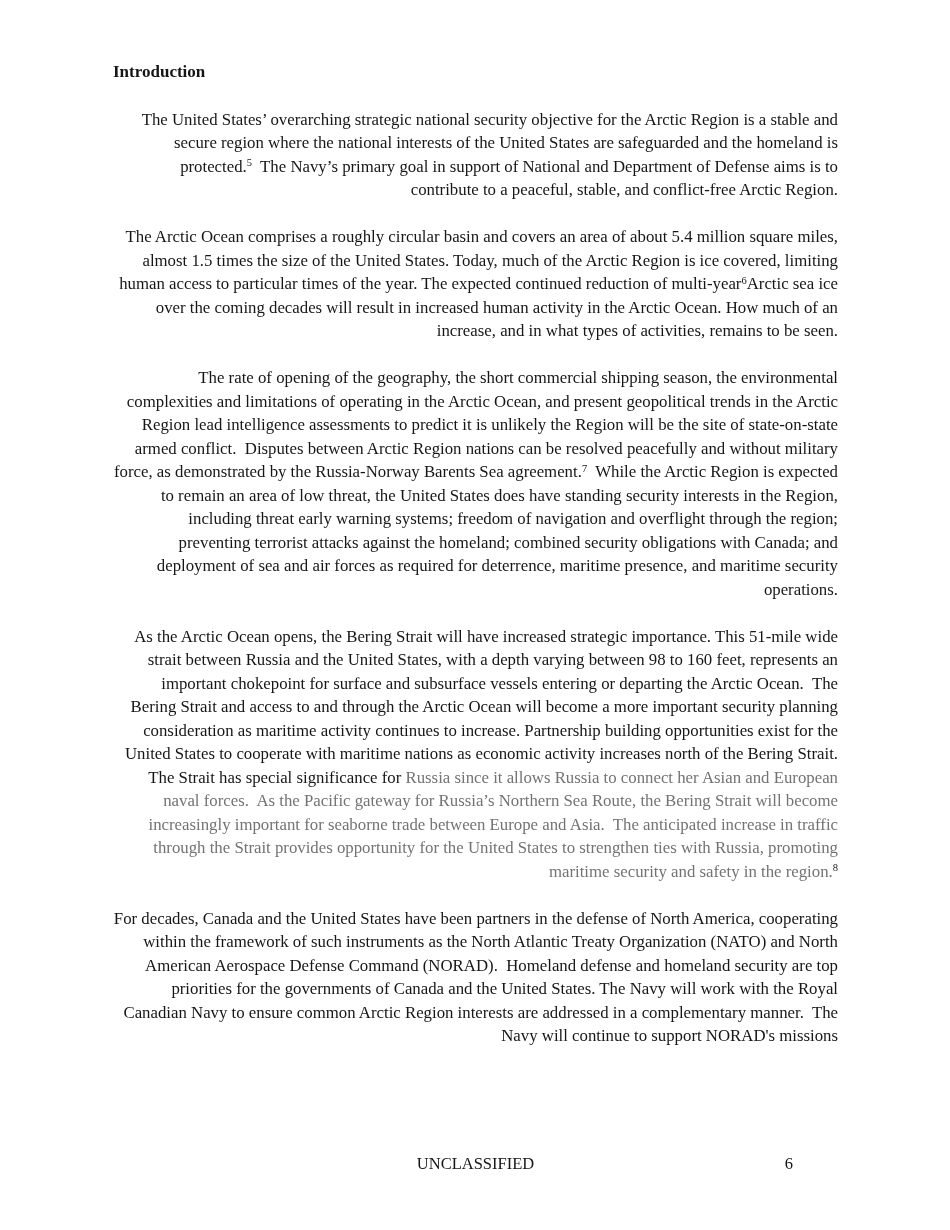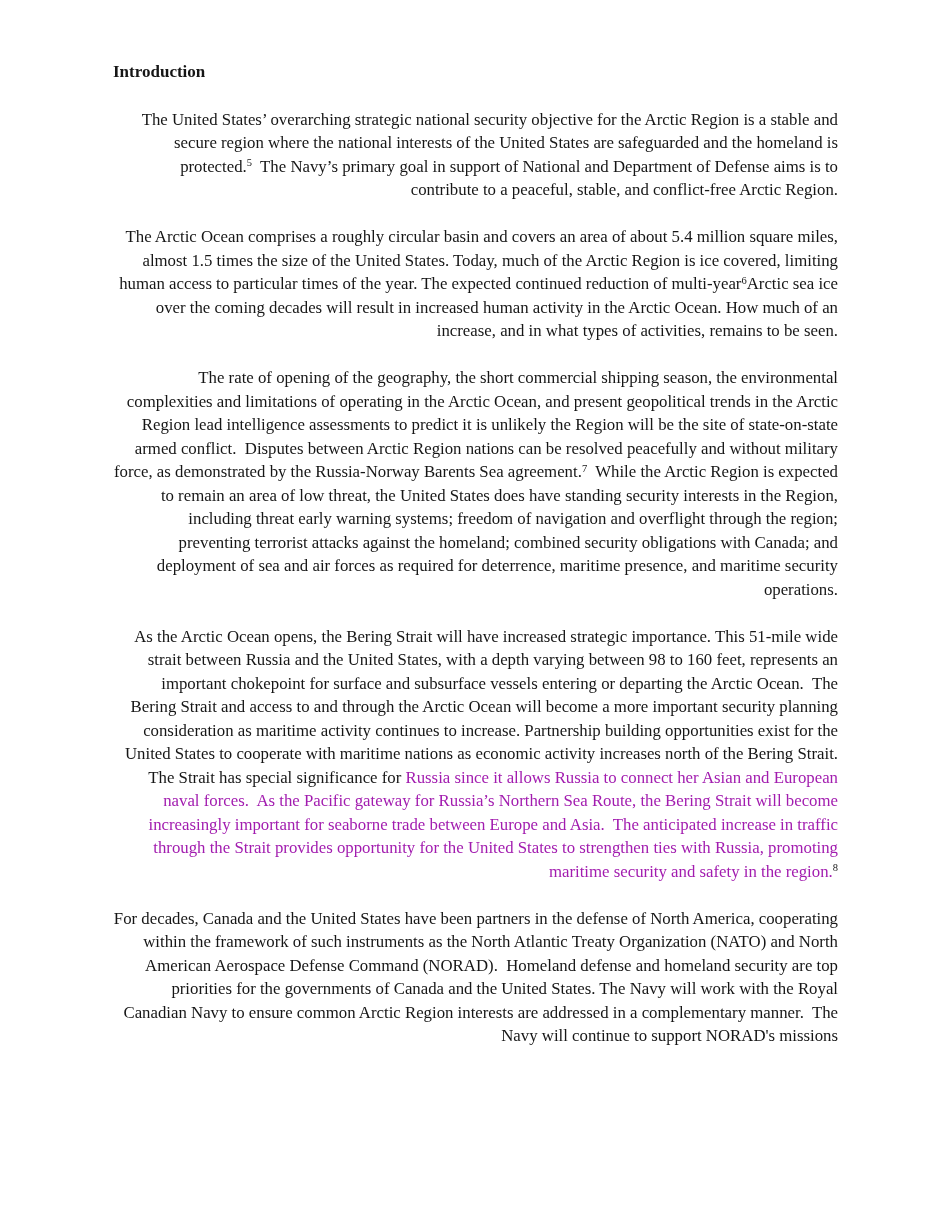--- a/index.html
+++ b/index.html
@@ -31,21 +31,21 @@
     text-align: right;
     white-space: pre-wrap;
   }
   .para sup {
     font-size: 10.5px;
     line-height: 0;
     vertical-align: baseline;
     position: relative;
     top: -0.5em;
   }
-  .muted { color: #a21caf; }
+  .muted { color: #737373; }
   .footer {
     position: absolute;
     left: 113px;
     right: 112px;
     top: 1153px;
     font-size: 16.5px;
     line-height: 22px;
     text-align: center;
     color: #161616;
   }
@@ -63,14 +63,18 @@
   <h1 class="heading">Introduction</h1>
 
   <div>
     <p class="para"><span>The United States’ overarching strategic national security objective for the Arctic Region is a stable and secure region where the national interests of the United States are safeguarded and the homeland is protected.</span><sup>5</sup><span>  The Navy’s primary goal in support of National and Department of Defense aims is to contribute to a peaceful, stable, and conflict-free Arctic Region.</span></p>
     <p class="para"><span>The Arctic Ocean comprises a roughly circular basin and covers an area of about 5.4 million square miles, almost 1.5 times the size of the United States. Today, much of the Arctic Region is ice covered, limiting human access to particular times of the year. The expected continued reduction of multi-year</span><sup>6</sup><span>Arctic sea ice over the coming decades will result in increased human activity in the Arctic Ocean. How much of an increase, and in what types of activities, remains to be seen.</span></p>
     <p class="para"><span>The rate of opening of the geography, the short commercial shipping season, the environmental complexities and limitations of operating in the Arctic Ocean, and present geopolitical trends in the Arctic Region lead intelligence assessments to predict it is unlikely the Region will be the site of state-on-state armed conflict.  Disputes between Arctic Region nations can be resolved peacefully and without military force, as demonstrated by the Russia-Norway Barents Sea agreement.</span><sup>7</sup><span>  While the Arctic Region is expected to remain an area of low threat, the United States does have standing security interests in the Region, including threat early warning systems; freedom of navigation and overflight through the region; preventing terrorist attacks against the homeland; combined security obligations with Canada; and deployment of sea and air forces as required for deterrence, maritime presence, and maritime security operations.</span></p>
     <p class="para"><span>As the Arctic Ocean opens, the Bering Strait will have increased strategic importance. This 51-mile wide strait between Russia and the United States, with a depth varying between 98 to 160 feet, represents an important chokepoint for surface and subsurface vessels entering or departing the Arctic Ocean.  The Bering Strait and access to and through the Arctic Ocean will become a more important security planning consideration as maritime activity continues to increase. Partnership building opportunities exist for the United States to cooperate with maritime nations as economic activity increases north of the Bering Strait.  The Strait has special significance for </span><span class="muted">Russia since it allows Russia to connect her Asian and European naval forces.  As the Pacific gateway for Russia’s Northern Sea Route, the Bering Strait will become increasingly important for seaborne trade between Europe and Asia.  The anticipated increase in traffic through the Strait provides opportunity for the United States to strengthen ties with Russia, promoting maritime security and safety in the region.</span><sup>8</sup></p>
     <p class="para"><span>For decades, Canada and the United States have been partners in the defense of North America, cooperating within the framework of such instruments as the North Atlantic Treaty Organization (NATO) and North American Aerospace Defense Command (NORAD).  Homeland defense and homeland security are top priorities for the governments of Canada and the United States. The Navy will work with the Royal Canadian Navy to ensure common Arctic Region interests are addressed in a complementary manner.  The Navy will continue to support NORAD's missions</span></p>
   </div>
 
+  <div class="footer">
+    <span>UNCLASSIFIED</span>
+    <span class="page-number">6</span>
+  </div>
 
 </div>
 
 </body></html>

